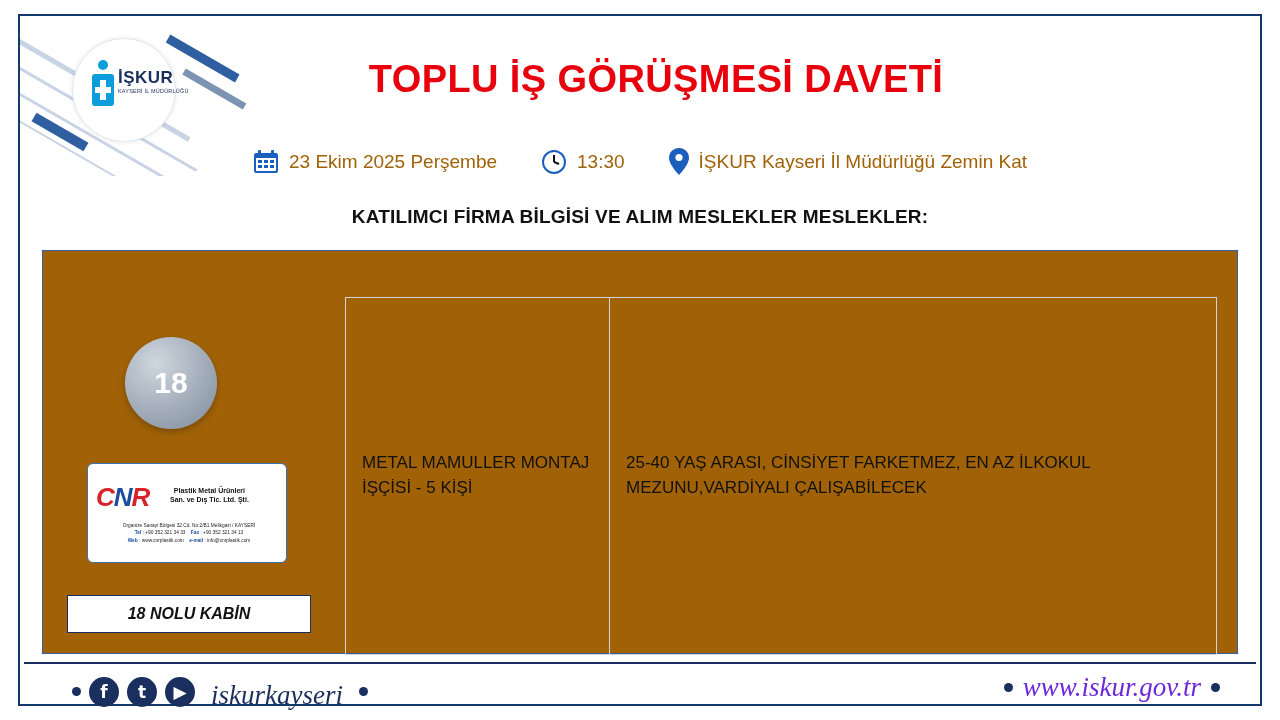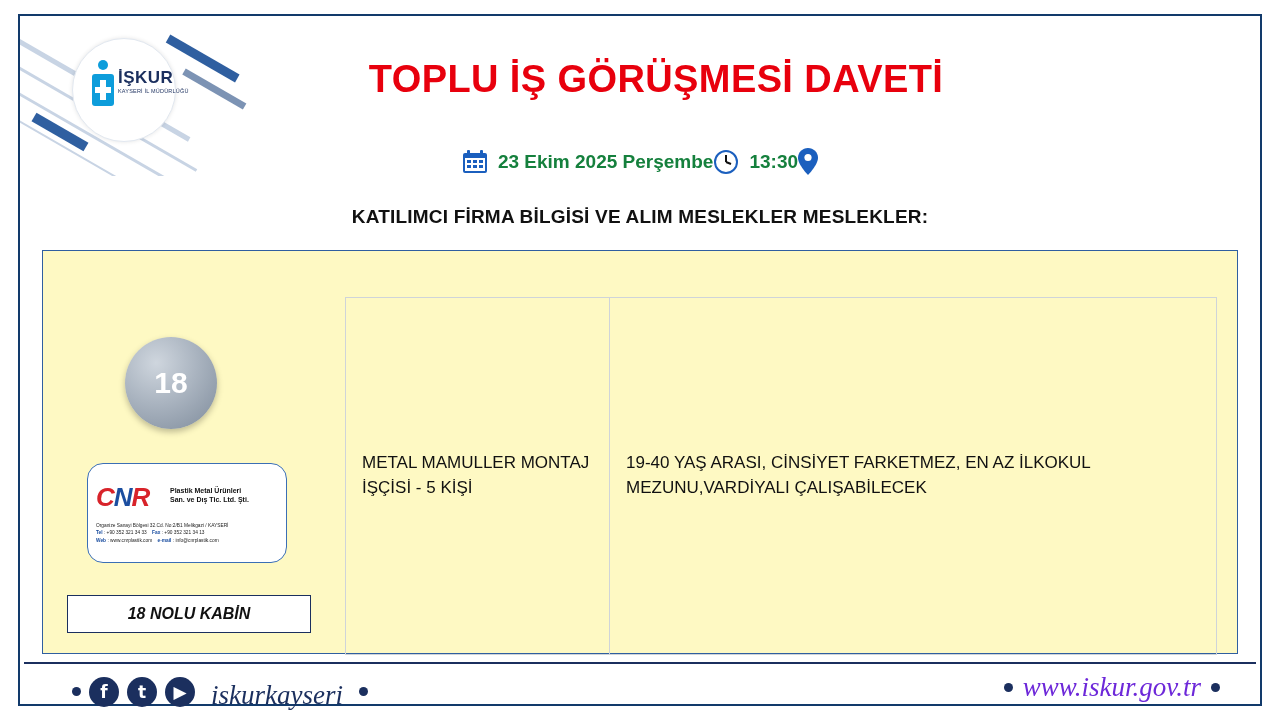--- a/index.html
+++ b/index.html
@@ -120,23 +120,24 @@
   }
 
   .meta-row {
     position: absolute;
     top: 132px;
     left: 0;
     width: 100%;
     display: flex;
     justify-content: center;
     align-items: center;
+    gap: 44px;
     font-size: 19px;
-    font-weight: bold;
-    color: #15803d;
+    font-weight: normal;
+    color: #a16207;
   }
   .meta-item { display: flex; align-items: center; gap: 10px; }
   .icon { display: inline-flex; align-items: center; justify-content: center; }
 
   .subtitle {
     position: absolute;
     top: 190px;
     left: 0;
     width: 100%;
     text-align: center;
@@ -147,21 +148,21 @@
   }
 
   
   .card {
     position: absolute;
     left: 22px;
     top: 234px;
     width: 1196px;
     height: 404px;
     border: 1px solid #2f5fa0;
-    background: #fef9c3;
+    background: #a16207;
   }
 
   
   .cabin-col {
     position: absolute;
     left: 24px;
     top: 14px;
     width: 262px;
     height: 378px;
   }
@@ -181,23 +182,24 @@
     font-size: 30px;
     font-weight: bold;
   }
   .company-logo-box {
     position: absolute;
     left: 20px;
     top: 198px;
     width: 200px;
     height: 100px;
     border: 1px solid #3b6fb5;
-    border-radius: 16px;
+    border-radius: 6px;
     background: #ffffff;
     overflow: hidden;
+    text-align: center;
   }
   .cnr-mark {
     position: absolute;
     left: 8px;
     top: 18px;
     font-size: 26px;
     font-weight: bold;
     font-style: italic;
     color: #d8232a;
     letter-spacing: -1px;
@@ -383,20 +385,21 @@
         </span>
         <span>13:30</span>
       </div>
       <div class="meta-item">
         <span class="icon">
           <svg width="20" height="28" viewBox="0 0 20 28">
             <path d="M10 0 C4.5 0 0 4.4 0 9.8 C0 17 10 27 10 27 C10 27 20 17 20 9.8 C20 4.4 15.5 0 10 0 Z" fill="#1b5fbe"></path>
             <circle cx="10" cy="9.5" r="3.6" fill="#ffffff"></circle>
           </svg>
         </span>
+        <span>İŞKUR Kayseri İl Müdürlüğü Zemin Kat</span>
       </div>
     </div>
 
     <div class="subtitle">KATILIMCI FİRMA BİLGİSİ VE ALIM MESLEKLER MESLEKLER:</div>
 
     <div class="card">
 
       <div class="cabin-col">
         <div class="badge">18</div>
 
@@ -425,21 +428,21 @@
               <span>: info@cnrplastik.com</span>
             </div>
           </div>
         </div>
 
         <div class="cabin-label">18 NOLU KABİN</div>
       </div>
 
       <div class="table">
         <div class="tcell c2">METAL MAMULLER MONTAJ İŞÇİSİ - 5 KİŞİ</div>
-        <div class="tcell c3">19-40 YAŞ ARASI, CİNSİYET FARKETMEZ, EN AZ İLKOKUL MEZUNU,VARDİYALI ÇALIŞABİLECEK</div>
+        <div class="tcell c3">25-40 YAŞ ARASI, CİNSİYET FARKETMEZ, EN AZ İLKOKUL MEZUNU,VARDİYALI ÇALIŞABİLECEK</div>
       </div>
 
     </div>
   </div>
 
   <div class="footer">
     <div class="foot-rule"></div>
 
     <div class="social">
       <span class="dotsep"></span>

